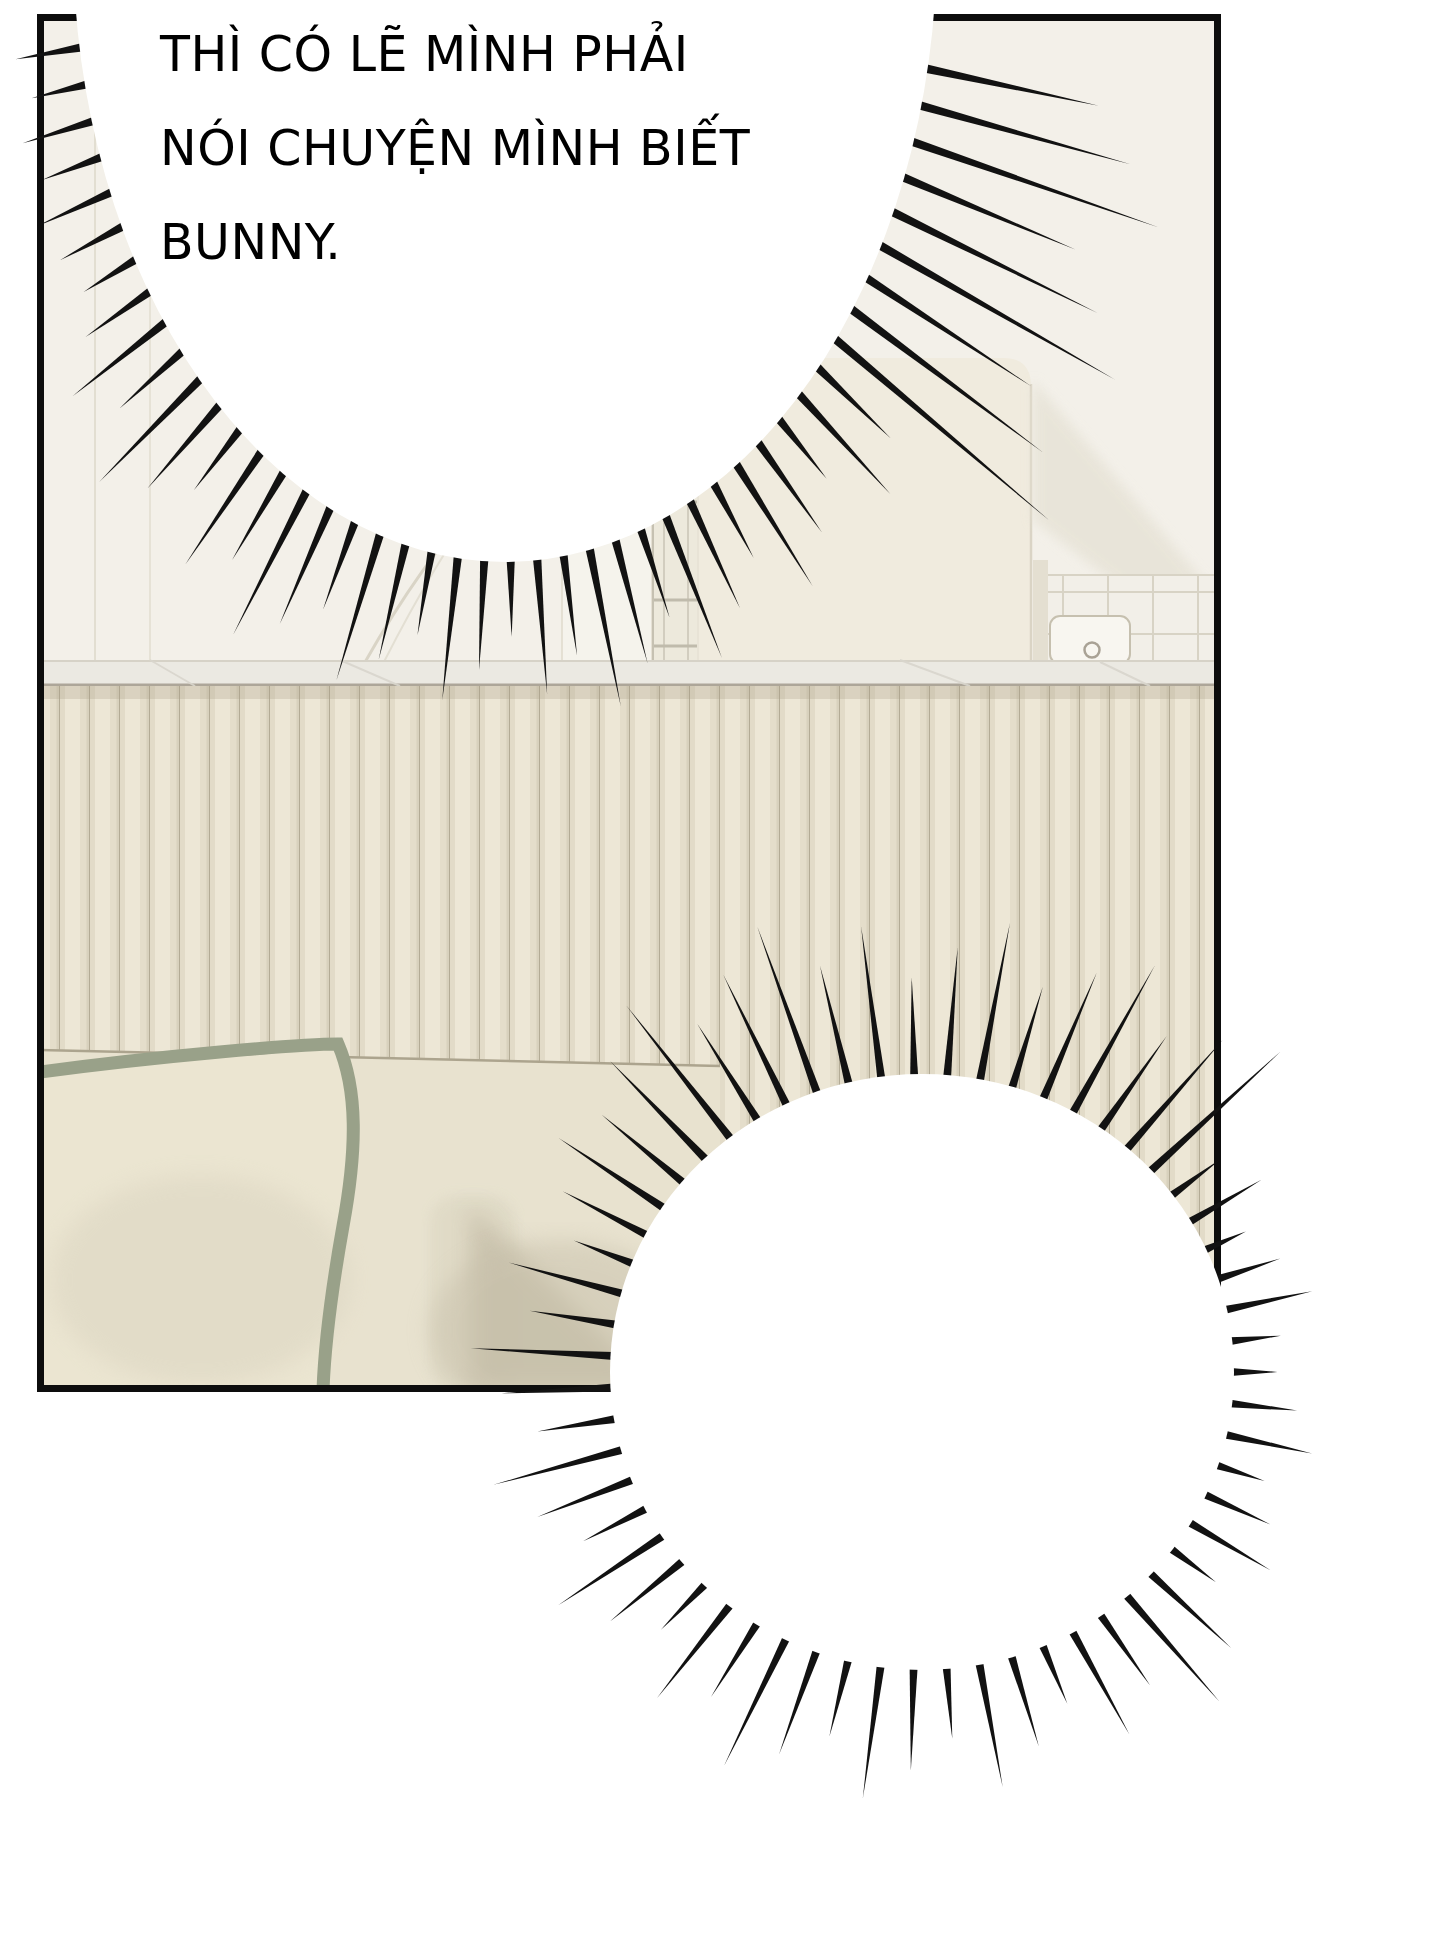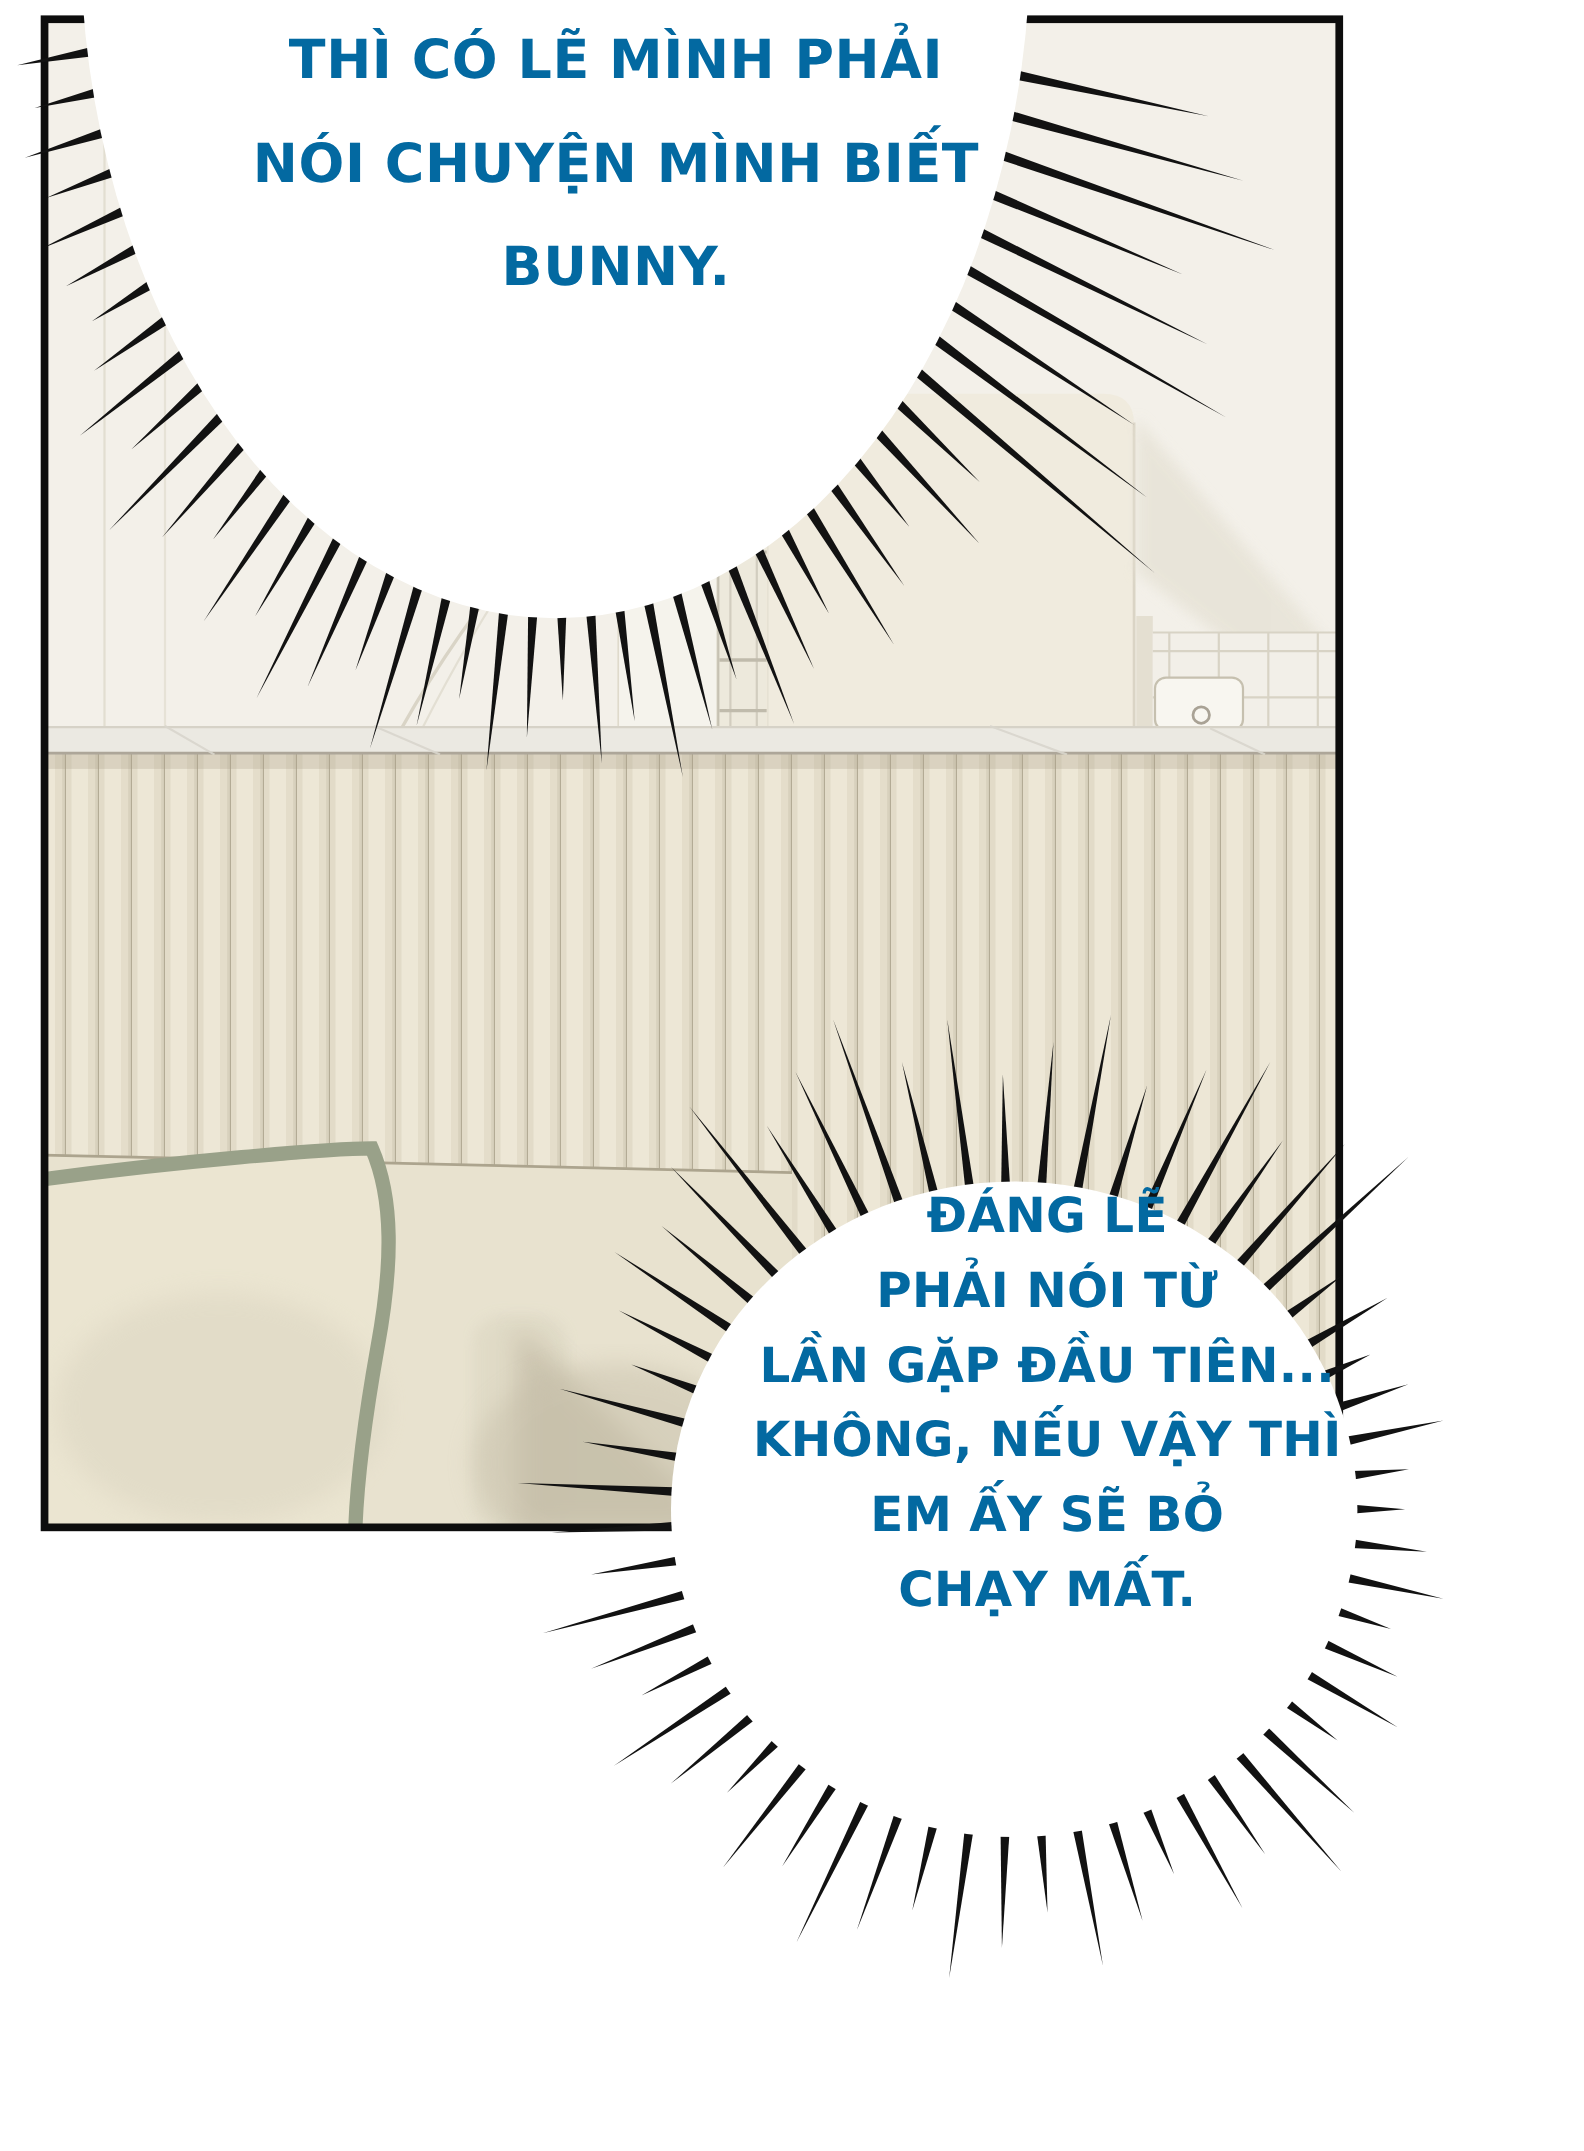--- a/index.html
+++ b/index.html
@@ -4,21 +4,21 @@
 <style>
   html,body{margin:0;padding:0;}
   body{
     width:1440px;height:1955px;position:relative;overflow:hidden;
     background:#ffffff;
     font-family:"DejaVu Sans", sans-serif;
   }
   .stage{position:absolute;left:0;top:0;width:1440px;height:1955px;}
   svg.scene{position:absolute;left:0;top:0;}
   .bubble-text{
-    position:absolute;text-align:center;font-weight:bold;color:#0369a1;
+    position:absolute;font-weight:normal;color:#000000;
     white-space:nowrap;z-index:5;
   }
   #top-text{left:160px;top:8px;width:800px;font-size:49px;line-height:94px;letter-spacing:.5px;}
   #bottom-text{left:602px;top:1072px;width:700px;font-size:44px;line-height:68px;letter-spacing:.3px;}
   .bline{display:block;}
 </style>
 </head>
 <body>
 
 <div class="stage">
@@ -226,22 +226,14 @@
       <ellipse cx="922" cy="1372" rx="312" ry="298" fill="#ffffff"></ellipse>
     </g>
   </svg>
 
   <div class="bubble-text" id="top-text">
     <span class="bline">THÌ CÓ LẼ MÌNH PHẢI</span>
     <span class="bline">NÓI CHUYỆN MÌNH BIẾT</span>
     <span class="bline">BUNNY.</span>
   </div>
 
-  <div class="bubble-text" id="bottom-text">
-    <span class="bline">ĐÁNG LẼ</span>
-    <span class="bline">PHẢI NÓI TỪ</span>
-    <span class="bline">LẦN GẶP ĐẦU TIÊN...</span>
-    <span class="bline">KHÔNG, NẾU VẬY THÌ</span>
-    <span class="bline">EM ẤY SẼ BỎ</span>
-    <span class="bline">CHẠY MẤT.</span>
-  </div>
 
 </div>
 
 </body></html>

